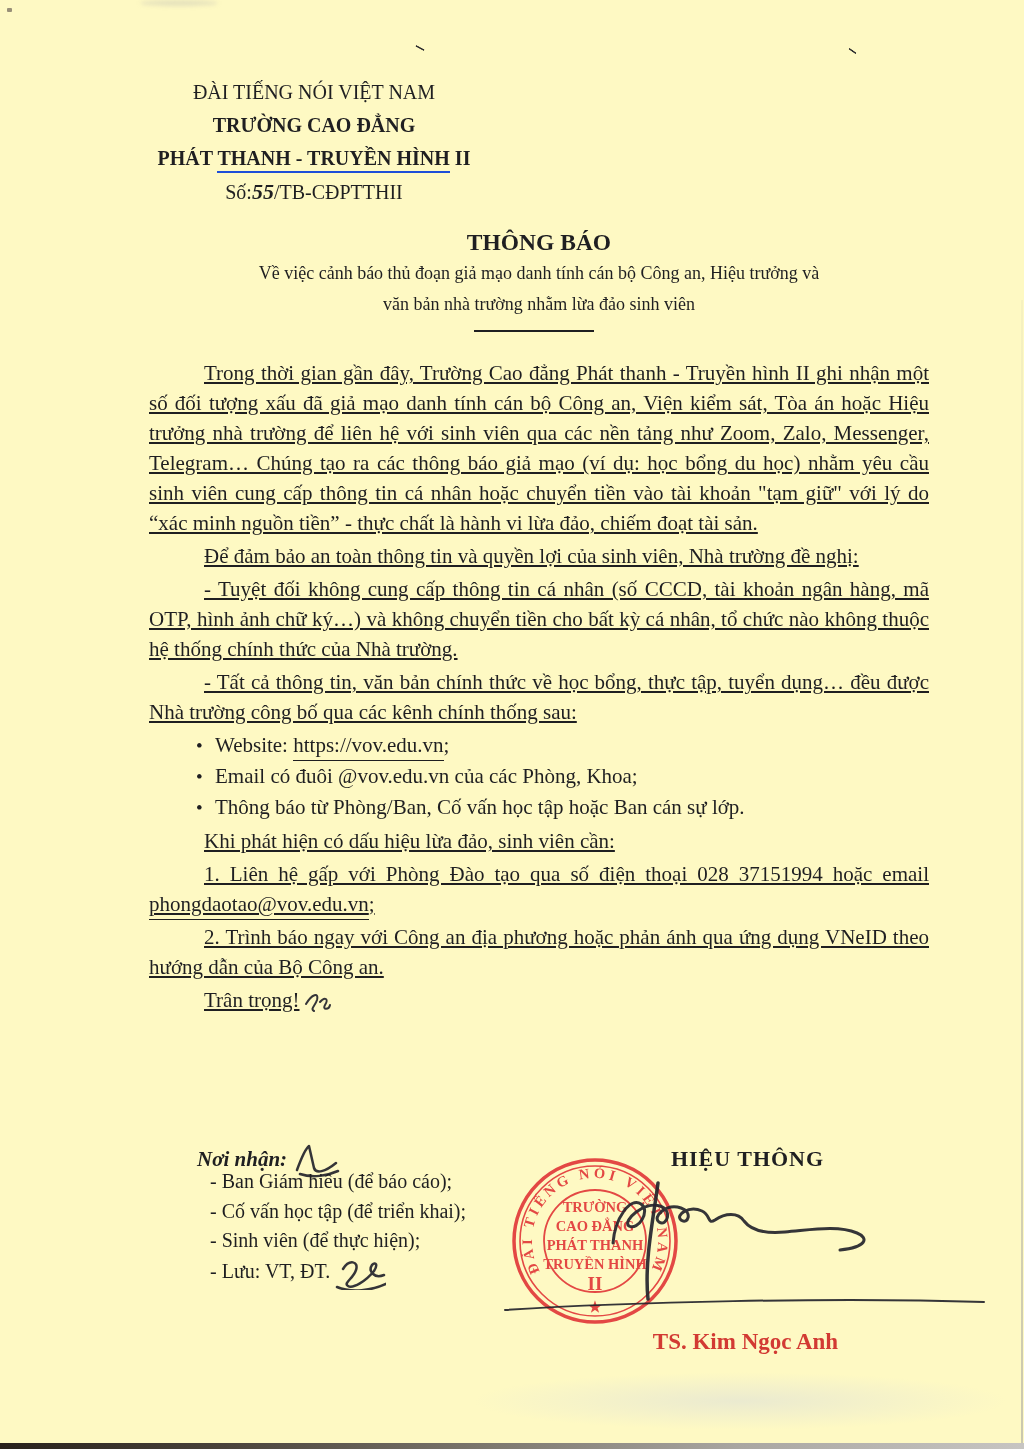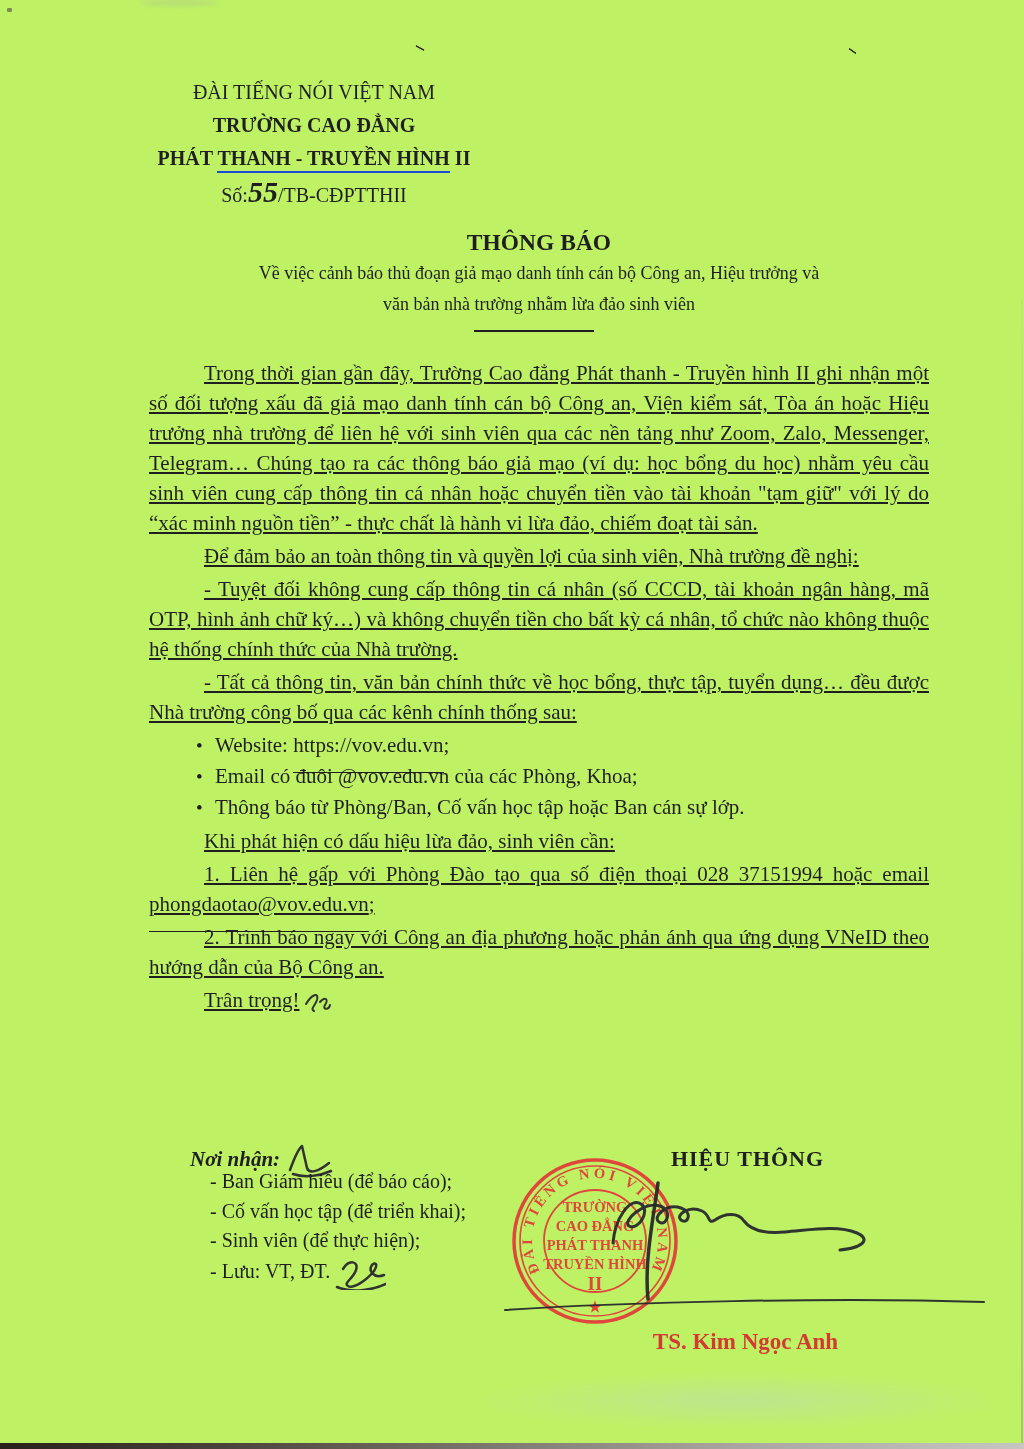--- a/index.html
+++ b/index.html
@@ -1,40 +1,40 @@
 <!DOCTYPE html>
 <html><head>
 <meta charset="utf-8">
 <style>
   html,body{margin:0;padding:0;}
   body{background:#e8e8e8;font-family:"Liberation Serif","DejaVu Serif",serif;}
-  .page{position:relative;width:1024px;height:1449px;background:#bef264;overflow:hidden;color:#1f1f21;}
+  .page{position:relative;width:1024px;height:1449px;background:#fef9c3;overflow:hidden;color:#1f1f21;}
   
   .hleft{position:absolute;left:128px;top:76px;width:372px;text-align:center;font-size:20px;line-height:33px;white-space:nowrap;}
   .hleft .b{font-weight:bold;}
   .u-part{border-bottom:2px solid #1d4ed8;padding-bottom:2px;}
-  .so-num{font-weight:bold;font-style:italic;font-size:30px;}
+  .so-num{font-weight:bold;font-style:italic;font-size:22px;}
   .hright{position:absolute;left:478px;top:76px;width:462px;text-align:center;white-space:nowrap;}
   .hright .l1{font-weight:bold;font-size:20px;line-height:33px;}
   .motto{display:inline-block;font-weight:bold;font-size:21px;line-height:27px;border-bottom:2px solid #1f1f21;padding:0 4px 5px 4px;}
   .dateline{margin-top:12px;font-style:italic;font-size:19.5px;}
   .date-day{font-weight:bold;font-style:normal;font-size:21px;letter-spacing:1px;}
   
   .titleblock{position:absolute;left:146px;top:226px;width:786px;text-align:center;}
   .t-main{font-weight:bold;font-size:23.5px;line-height:32px;}
   .t-sub{font-weight:normal;font-size:18px;line-height:31px;}
   .t-sub .u2{border-bottom:2px solid #1f1f21;padding-bottom:16px;}
   
   .docbody{position:absolute;left:146px;top:355px;width:786px;font-size:21px;line-height:30px;text-align:justify;}
   .bp{margin:3px;text-indent:55px;text-decoration:underline;}
   .bullet{margin:0;padding-left:50px;text-indent:0;}
   .bullet .dot{display:inline-block;width:19px;font-size:19px;}
-  .lnk{border-bottom:1.5px solid #1f1f21;padding-bottom:15px;}
+  .lnk{border-bottom:1.5px solid #1f1f21;padding-bottom:3px;}
   
-  .noinhan-label{position:absolute;left:190px;top:1142px;font-weight:bold;font-style:italic;font-size:21px;}
+  .noinhan-label{position:absolute;left:197px;top:1142px;font-weight:bold;font-style:italic;font-size:21px;}
   .recipients{position:absolute;left:210px;top:1167px;font-size:20px;line-height:29.5px;}
   
   .signer-title{position:absolute;left:640px;top:1146px;width:215px;text-align:center;font-weight:bold;font-size:22px;letter-spacing:1px;}
   .signer-name{position:absolute;left:618px;top:1329px;width:255px;text-align:center;font-weight:bold;font-size:23px;color:#d23a33;}
   
   .stamp{position:absolute;left:510px;top:1154px;opacity:.93;}
   .sc{fill:none;stroke:#e23b3b;}
   .ring-text{fill:#e23b3b;font-weight:bold;font-size:14.5px;letter-spacing:3.5px;font-family:"Liberation Serif",serif;}
   .ct{fill:#e23b3b;font-weight:bold;font-size:14.5px;text-anchor:middle;font-family:"Liberation Serif",serif;}
   .ct.big{font-size:19px;}

